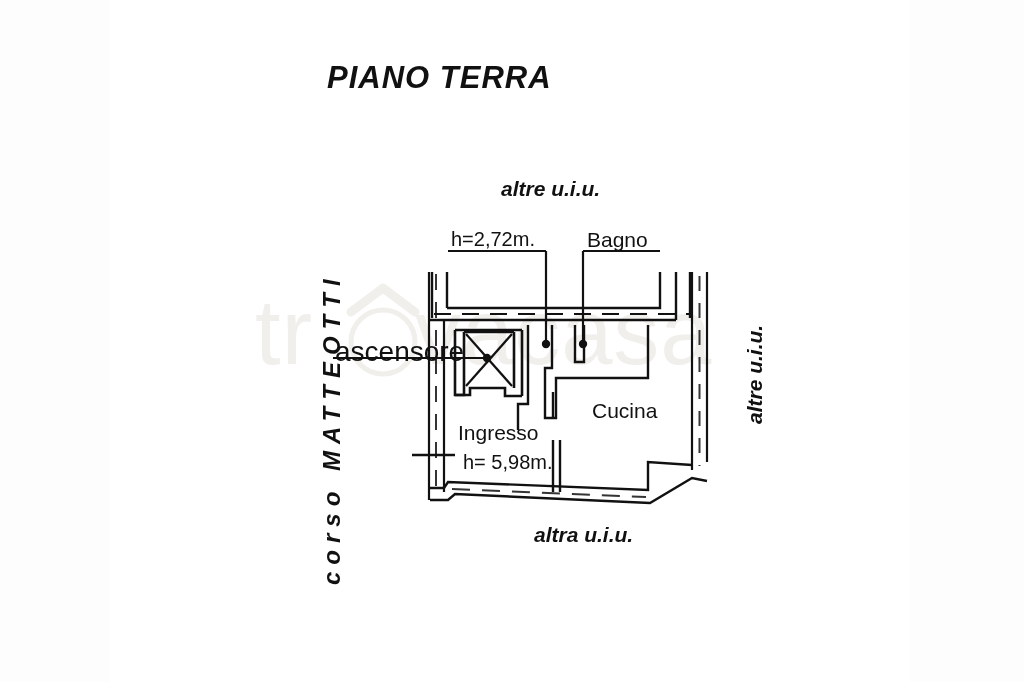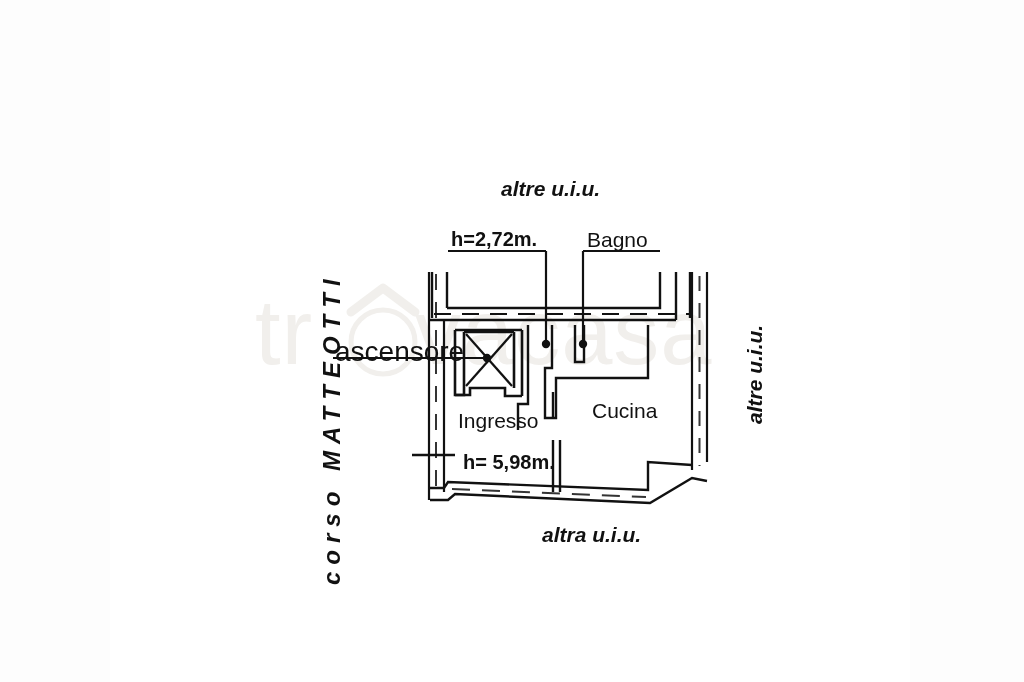--- a/index.html
+++ b/index.html
@@ -53,21 +53,21 @@
     font-style: italic;
     font-weight: 600;
     font-size: 21px;
   }
   .plain {
     font-size: 21px;
     font-weight: 400;
   }
   .bold {
     font-size: 20px;
-    font-weight: 700;
+    font-weight: 400;
   }
   .rot {
     transform-origin: 0 0;
     transform: rotate(-90deg);
   }
   .street {
     font-size: 24px;
     font-style: italic;
     font-weight: 600;
     letter-spacing: 7px;
@@ -204,34 +204,35 @@
 
       <g stroke-width="2.2">
         <line x1="333" y1="358" x2="427" y2="358"></line>
         <line x1="333" y1="358" x2="485" y2="358"></line>
       </g>
       <circle cx="487" cy="358" r="4.2" fill="#111111" stroke="none"></circle>
 
     </g>
   </svg>
 
+  <div class="lbl title" style="left:327px; top:62px;">PIANO TERRA</div>
 
   <div class="lbl it" style="left:501px; top:178px;">altre u.i.u.</div>
 
   <div class="lbl bold" style="left:451px; top:229px;">h=2,72m.</div>
 
   <div class="lbl plain" style="left:587px; top:229px;">Bagno</div>
 
   <div class="lbl plain" style="left:335px; top:338px; font-size:28px;">ascensore</div>
 
   <div class="lbl plain" style="left:592px; top:400px;">Cucina</div>
 
-  <div class="lbl plain" style="left:458px; top:410px;">Ingresso</div>
+  <div class="lbl plain" style="left:458px; top:422px;">Ingresso</div>
 
   <div class="lbl bold" style="left:463px; top:452px;">h= 5,98m.</div>
 
-  <div class="lbl it" style="left:534px; top:524px;margin-left:8px;">altra u.i.u.</div>
+  <div class="lbl it" style="left:534px; top:524px;">altra u.i.u.</div>
 
   <div class="lbl it rot" style="left:744px; top:424px;">altre u.i.u.</div>
 
   <div class="lbl street rot" style="left:320px; top:585px;">corso  MATTEOTTI</div>
 
 </div>
 
 </body></html>

